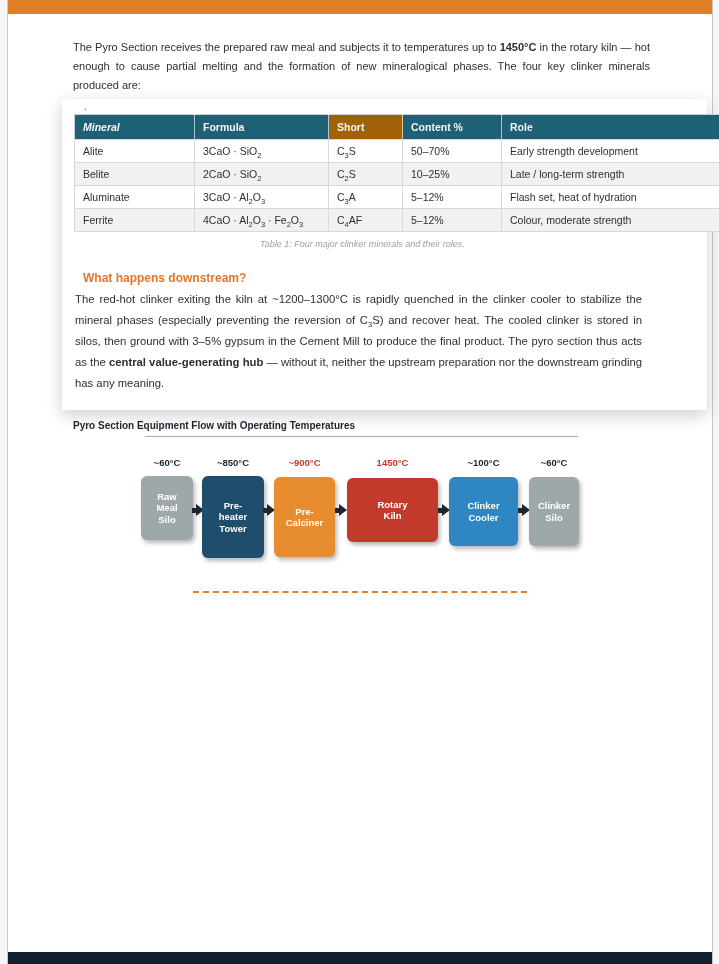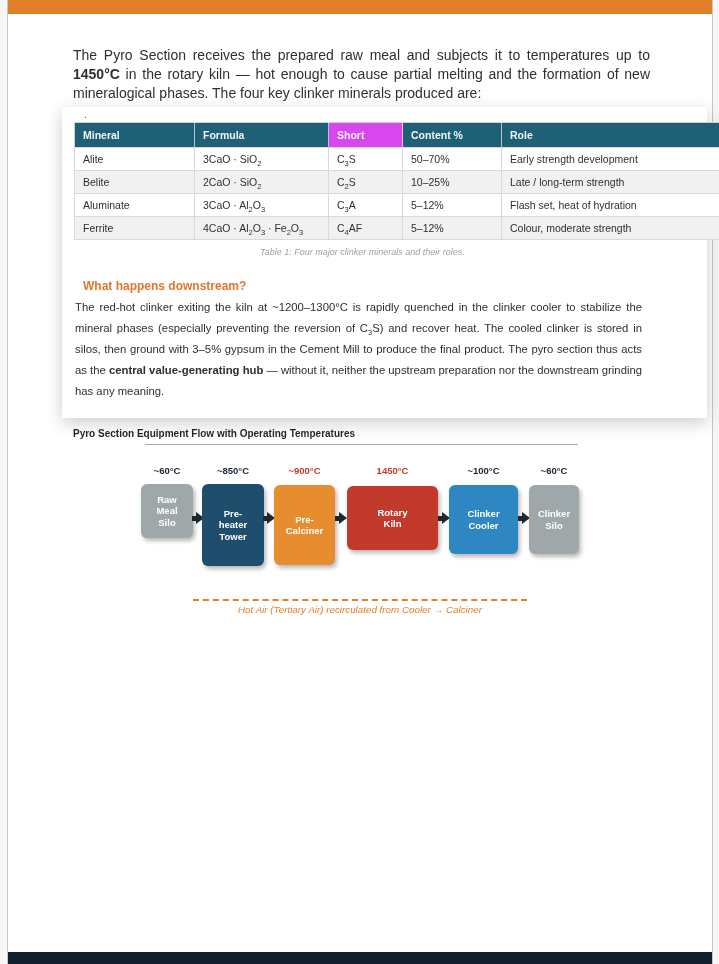--- a/index.html
+++ b/index.html
@@ -10,40 +10,40 @@
     -webkit-font-smoothing:antialiased;
   }
   .page{
     position:absolute;left:7px;top:0;width:704px;height:964px;
     background:#ffffff;
     border-left:1px solid #c9c9c9;border-right:1px solid #c9c9c9;
   }
   .top-bar{height:14px;width:100%;}
   .content{padding:0 62px 0 65px;}
   .intro{
-    margin:32px 0 0 0;font-size:14px;line-height:19px;color:#2f2f2f;
+    margin:24px 0 0 0;font-size:11px;line-height:19px;color:#2f2f2f;
     text-align:justify;
   }
   .shadow-block{
     margin:4px -57px 0 -11px;
     padding:2px 0 16px 0;
     background:#fff;
     box-shadow:0 5px 16px rgba(0,0,0,0.20);
   }
   .stray{margin:0 0 2px 22px;font-size:10px;color:#555;line-height:11px;}
   table.minerals{
     border-collapse:collapse;table-layout:fixed;
     margin-left:12px;width:577px;
     border:1px solid #cfcfcf;
   }
   table.minerals th{
     color:#f2f6f7;font-size:10.5px;font-weight:bold;text-align:left;
     padding:6px 8px;border-left:1px solid rgba(255,255,255,0.65);
   }
-  table.minerals th:first-child{border-left:none;}
+  table.minerals th:first-child{border-left:none;font-style:italic;}
   table.minerals td{
     font-size:10.5px;color:#2f2f2f;
     padding:4px 8px;border:1px solid #d9d9d9;height:14px;
   }
   table.minerals tbody tr:nth-child(odd){background:#ffffff;}
   table.minerals tbody tr:nth-child(even){background:#f1f1f1;}
   table.minerals th:nth-child(1),table.minerals td:nth-child(1){width:103px;}
   table.minerals th:nth-child(2),table.minerals td:nth-child(2){width:117px;}
   table.minerals th:nth-child(3),table.minerals td:nth-child(3){width:57px;}
   table.minerals th:nth-child(4),table.minerals td:nth-child(4){width:82px;}
@@ -111,21 +111,21 @@
     <p class="intro">The Pyro Section receives the prepared raw meal and subjects it to temperatures up to <strong>1450°C</strong> in the rotary kiln — hot enough to cause partial melting and the formation of new mineralogical phases. The four key clinker minerals produced are:</p>
 
     <div class="shadow-block">
       <div class="stray">.</div>
 
       <table class="minerals">
         <thead>
           <tr>
               <th style="background-color: rgb(30, 96, 118);">Mineral</th>
               <th style="background-color: rgb(30, 96, 118);">Formula</th>
-              <th style="background-color: #d946ef;">Short</th>
+              <th style="background-color: #a16207;">Short</th>
               <th style="background-color: rgb(30, 96, 118);">Content %</th>
               <th style="background-color: rgb(30, 96, 118);">Role</th>
             </tr>
         </thead>
         <tbody>
             <tr>
               <td>Alite</td>
               <td>3CaO · SiO<sub>2</sub></td>
               <td>C<sub>3</sub>S</td>
               <td>50–70%</td>
@@ -161,23 +161,22 @@
 
       <p class="downstream-body">The red-hot clinker exiting the kiln at ~1200–1300°C is rapidly quenched in the clinker cooler to stabilize the mineral phases (especially preventing the reversion of C<sub>3</sub>S) and recover heat. The cooled clinker is stored in silos, then ground with 3–5% gypsum in the Cement Mill to produce the final product. The pyro section thus acts as the <strong>central value-generating hub</strong> — without it, neither the upstream preparation nor the downstream grinding has any meaning.</p>
     </div>
 
     <div class="figure">
       <div class="figure-title">Pyro Section Equipment Flow with Operating Temperatures</div>
       <div class="figure-rule"></div>
 
       <div class="diagram" id="diagram">
         <div class="hotair-line" style="border-top-color: rgb(230, 126, 34);"></div>
-        <div class="hotair-label" style="color: rgb(230, 126, 34);">Hot Air (Tertiary Air) recirculated from Cooler → Calciner</div>
       <div class="temp" style="left: 133px; width: 52px; color: rgb(26, 36, 48);">~60°C</div>
-          <div class="node" style="left: 133px; top: 39px; width: 52px; height: 54px; background-color: rgb(158, 167, 170);">Raw<br>Meal<br>Silo</div>
+          <div class="node" style="left: 133px; top: 39px; width: 52px; height: 64px; background-color: rgb(158, 167, 170);">Raw<br>Meal<br>Silo</div>
           <div class="arrow" style="--ac: #1b2631; left: 183.5px; top: 67px;">
             <span class="tail"></span>
             <span class="head"></span>
           </div>
           <div class="temp" style="left: 194px; width: 62px; color: rgb(26, 36, 48);">~850°C</div>
           <div class="node" style="left: 194px; top: 39px; width: 62px; height: 82px; background-color: rgb(31, 78, 109);">Pre-<br>heater<br>Tower</div>
           <div class="arrow" style="--ac: #1b2631; left: 255px; top: 67px;">
             <span class="tail"></span>
             <span class="head"></span>
           </div>

